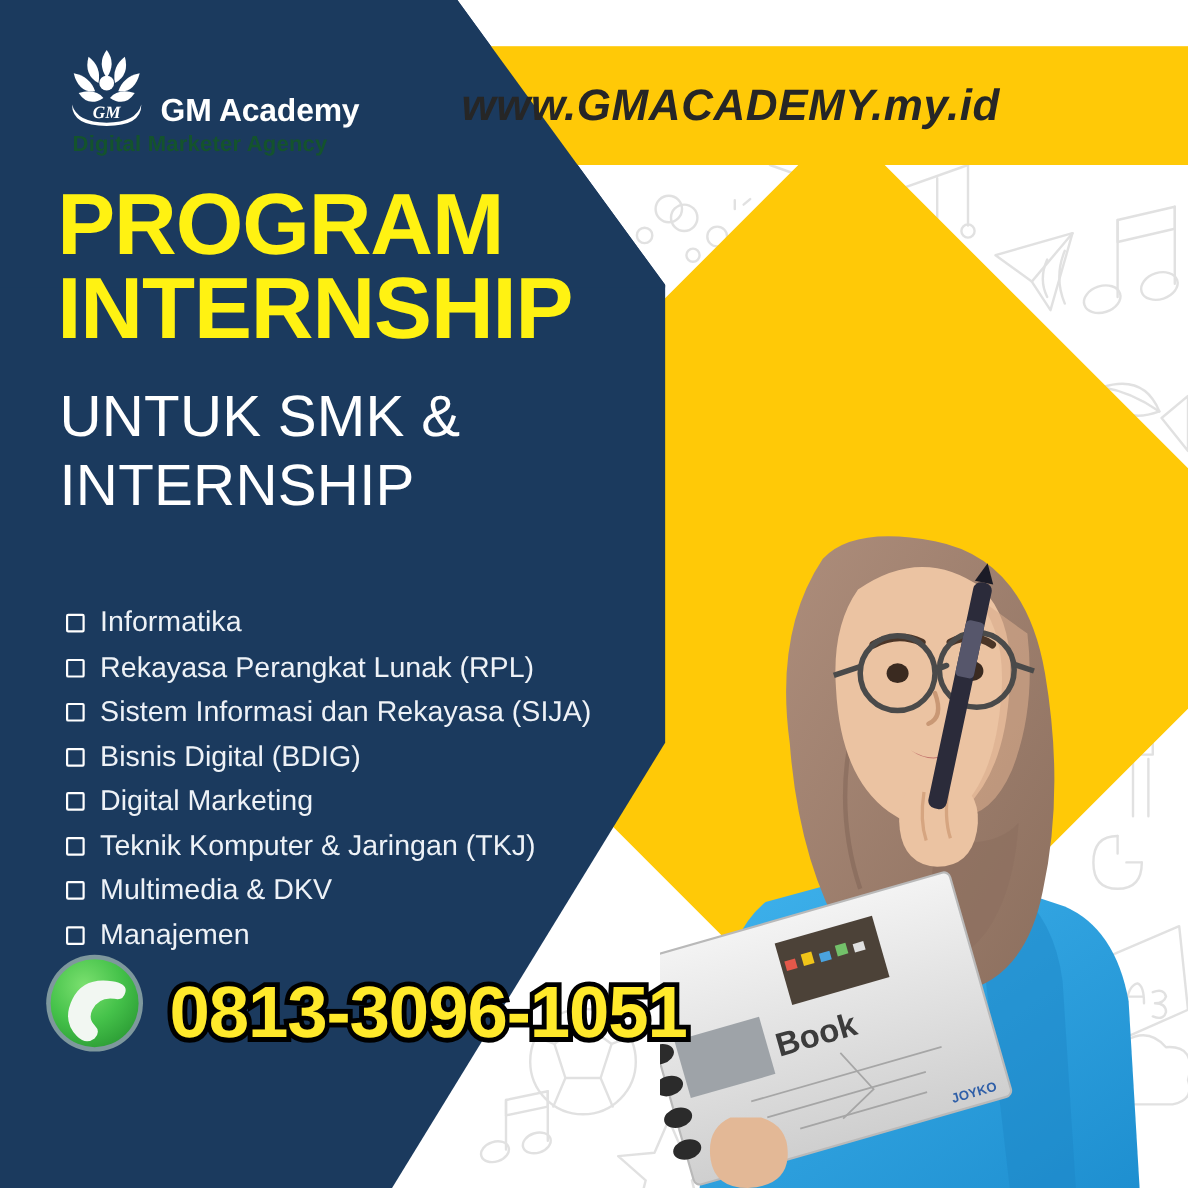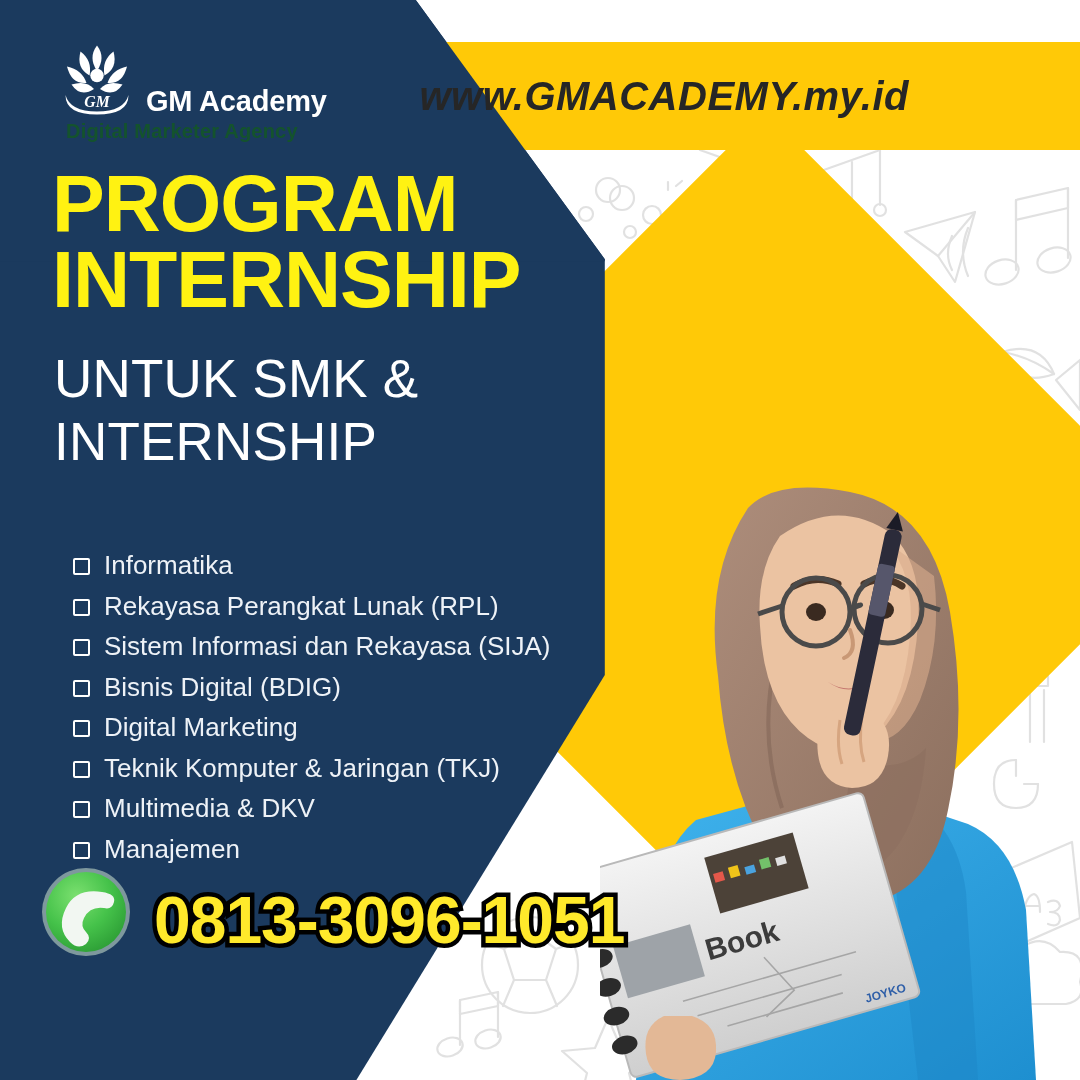--- a/index.html
+++ b/index.html
@@ -141,21 +141,21 @@
     color:#ffffff;
     font-size:53px;
     font-weight:300;
     line-height:1.18;
     letter-spacing:.2px;
   }
   .subhead span { display:block; }
 
   
   .majors {
-    position:absolute; left:73px; top:545px;
+    position:absolute; left:60px; top:545px;
     list-style:none;
     color:#eef2f7;
     font-size:26px;
     font-weight:300;
     line-height:1.56;
   }
   .majors li { display:flex; align-items:baseline; gap:14px; white-space:nowrap; }
   .cb {
     display:inline-block;
     width:17px; height:17px;

